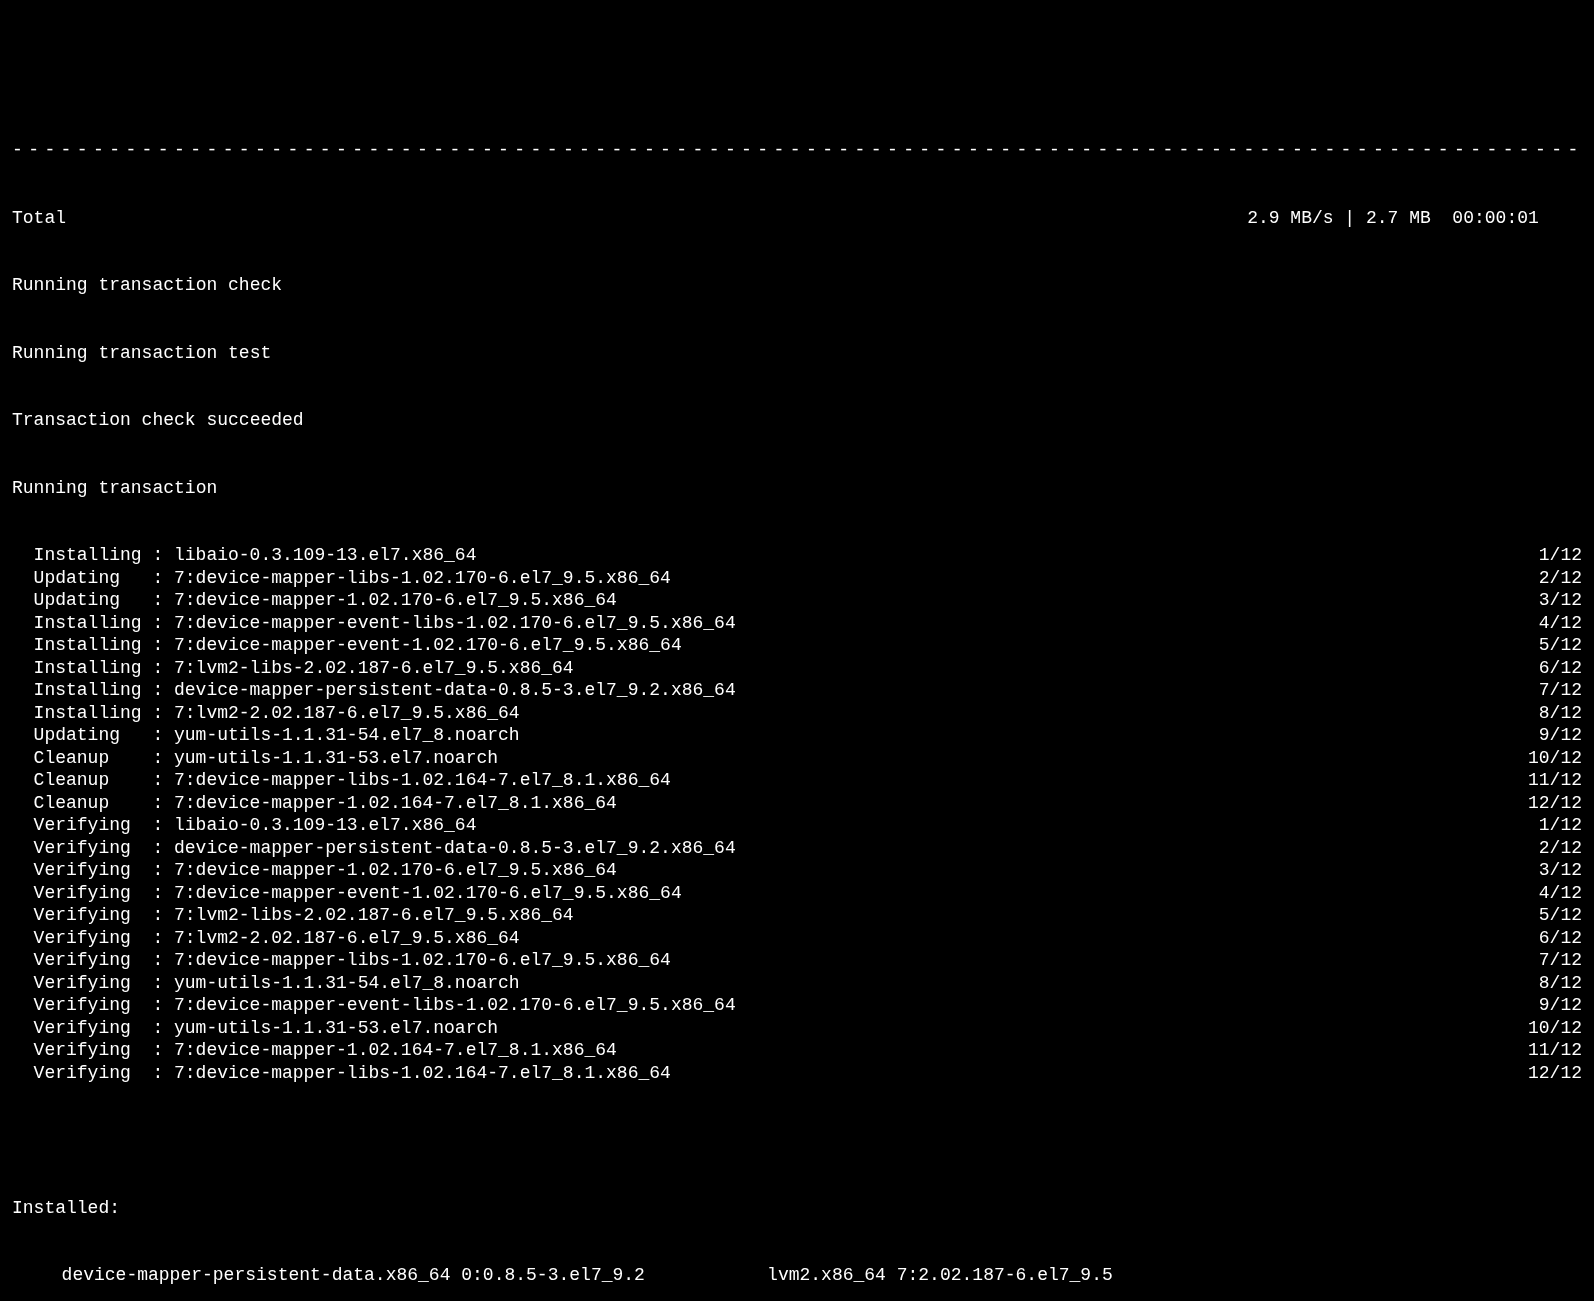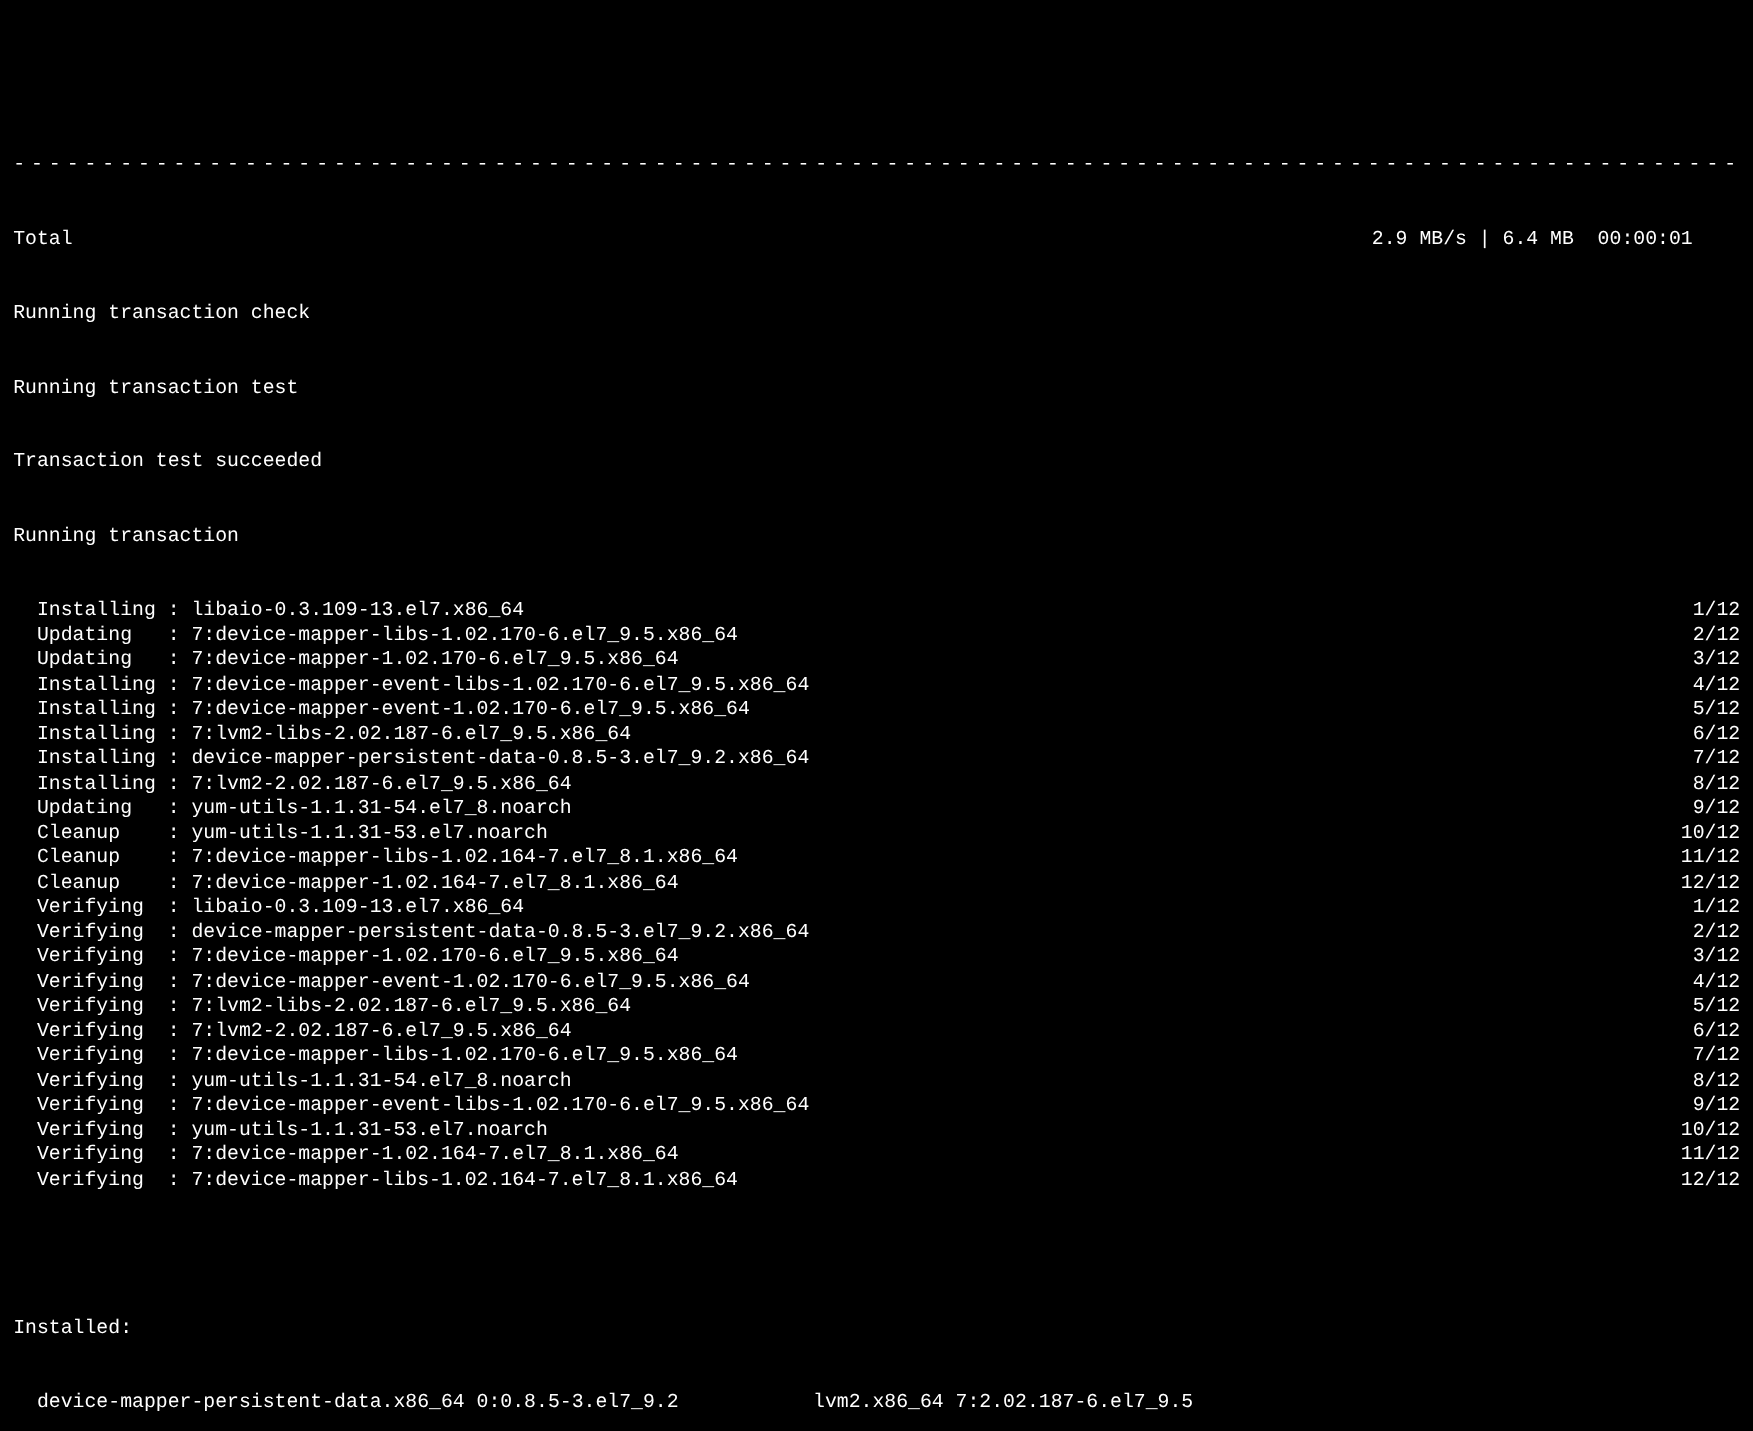--- a/index.html
+++ b/index.html
@@ -54,20 +54,21 @@
       margin-left: auto;
       padding-right: 4ch;
     }
     .pkg-columns {
       display: flex;
       padding-left: 2ch;
     }
     .pkg-col2 {
       width: 63ch;
       flex-shrink: 0;
+      margin-left: 28px;
     }
     .pkg-col2b {
       flex: 0 0 auto;
       margin-left: 25px;
     }
     .blank {
       height: 1.25em;
     }
     .dash-row {
       letter-spacing: 0.5ch;
@@ -77,25 +78,25 @@
   </style>
 </head>
 <body>
 
 
 
 <div class="terminal">
   <div class="line dash-row">-----------------------------------------------------------------------------------------------------------------------------</div>
   <div class="line total-line">
     <span class="total-label">Total</span>
-    <span class="total-stats">2.9 MB/s | 6.4 MB  00:00:01</span>
+    <span class="total-stats">2.9 MB/s | 2.7 MB  00:00:01</span>
   </div>
   <div class="line">Running transaction check</div>
   <div class="line">Running transaction test</div>
-  <div class="line">Transaction test succeeded</div>
+  <div class="line">Transaction check succeeded</div>
   <div class="line">Running transaction</div>
   <div id="actions-container"><div class="action-line"><div class="action-left"><span class="action-name">Installing</span><span class="colon">: </span><span>libaio-0.3.109-13.el7.x86_64</span></div><span class="counter">1/12</span></div><div class="action-line"><div class="action-left"><span class="action-name">Updating</span><span class="colon">: </span><span>7:device-mapper-libs-1.02.170-6.el7_9.5.x86_64</span></div><span class="counter">2/12</span></div><div class="action-line"><div class="action-left"><span class="action-name">Updating</span><span class="colon">: </span><span>7:device-mapper-1.02.170-6.el7_9.5.x86_64</span></div><span class="counter">3/12</span></div><div class="action-line"><div class="action-left"><span class="action-name">Installing</span><span class="colon">: </span><span>7:device-mapper-event-libs-1.02.170-6.el7_9.5.x86_64</span></div><span class="counter">4/12</span></div><div class="action-line"><div class="action-left"><span class="action-name">Installing</span><span class="colon">: </span><span>7:device-mapper-event-1.02.170-6.el7_9.5.x86_64</span></div><span class="counter">5/12</span></div><div class="action-line"><div class="action-left"><span class="action-name">Installing</span><span class="colon">: </span><span>7:lvm2-libs-2.02.187-6.el7_9.5.x86_64</span></div><span class="counter">6/12</span></div><div class="action-line"><div class="action-left"><span class="action-name">Installing</span><span class="colon">: </span><span>device-mapper-persistent-data-0.8.5-3.el7_9.2.x86_64</span></div><span class="counter">7/12</span></div><div class="action-line"><div class="action-left"><span class="action-name">Installing</span><span class="colon">: </span><span>7:lvm2-2.02.187-6.el7_9.5.x86_64</span></div><span class="counter">8/12</span></div><div class="action-line"><div class="action-left"><span class="action-name">Updating</span><span class="colon">: </span><span>yum-utils-1.1.31-54.el7_8.noarch</span></div><span class="counter">9/12</span></div><div class="action-line"><div class="action-left"><span class="action-name">Cleanup</span><span class="colon">: </span><span>yum-utils-1.1.31-53.el7.noarch</span></div><span class="counter">10/12</span></div><div class="action-line"><div class="action-left"><span class="action-name">Cleanup</span><span class="colon">: </span><span>7:device-mapper-libs-1.02.164-7.el7_8.1.x86_64</span></div><span class="counter">11/12</span></div><div class="action-line"><div class="action-left"><span class="action-name">Cleanup</span><span class="colon">: </span><span>7:device-mapper-1.02.164-7.el7_8.1.x86_64</span></div><span class="counter">12/12</span></div><div class="action-line"><div class="action-left"><span class="action-name">Verifying</span><span class="colon">: </span><span>libaio-0.3.109-13.el7.x86_64</span></div><span class="counter">1/12</span></div><div class="action-line"><div class="action-left"><span class="action-name">Verifying</span><span class="colon">: </span><span>device-mapper-persistent-data-0.8.5-3.el7_9.2.x86_64</span></div><span class="counter">2/12</span></div><div class="action-line"><div class="action-left"><span class="action-name">Verifying</span><span class="colon">: </span><span>7:device-mapper-1.02.170-6.el7_9.5.x86_64</span></div><span class="counter">3/12</span></div><div class="action-line"><div class="action-left"><span class="action-name">Verifying</span><span class="colon">: </span><span>7:device-mapper-event-1.02.170-6.el7_9.5.x86_64</span></div><span class="counter">4/12</span></div><div class="action-line"><div class="action-left"><span class="action-name">Verifying</span><span class="colon">: </span><span>7:lvm2-libs-2.02.187-6.el7_9.5.x86_64</span></div><span class="counter">5/12</span></div><div class="action-line"><div class="action-left"><span class="action-name">Verifying</span><span class="colon">: </span><span>7:lvm2-2.02.187-6.el7_9.5.x86_64</span></div><span class="counter">6/12</span></div><div class="action-line"><div class="action-left"><span class="action-name">Verifying</span><span class="colon">: </span><span>7:device-mapper-libs-1.02.170-6.el7_9.5.x86_64</span></div><span class="counter">7/12</span></div><div class="action-line"><div class="action-left"><span class="action-name">Verifying</span><span class="colon">: </span><span>yum-utils-1.1.31-54.el7_8.noarch</span></div><span class="counter">8/12</span></div><div class="action-line"><div class="action-left"><span class="action-name">Verifying</span><span class="colon">: </span><span>7:device-mapper-event-libs-1.02.170-6.el7_9.5.x86_64</span></div><span class="counter">9/12</span></div><div class="action-line"><div class="action-left"><span class="action-name">Verifying</span><span class="colon">: </span><span>yum-utils-1.1.31-53.el7.noarch</span></div><span class="counter">10/12</span></div><div class="action-line"><div class="action-left"><span class="action-name">Verifying</span><span class="colon">: </span><span>7:device-mapper-1.02.164-7.el7_8.1.x86_64</span></div><span class="counter">11/12</span></div><div class="action-line"><div class="action-left"><span class="action-name">Verifying</span><span class="colon">: </span><span>7:device-mapper-libs-1.02.164-7.el7_8.1.x86_64</span></div><span class="counter">12/12</span></div></div>
   <div class="blank"></div>
   <div class="line">Installed:</div>
   <div class="line pkg-columns">
     <span class="pkg-col2">device-mapper-persistent-data.x86_64 0:0.8.5-3.el7_9.2</span>
     <span class="pkg-col2b">lvm2.x86_64 7:2.02.187-6.el7_9.5</span>
   </div>
   
   

